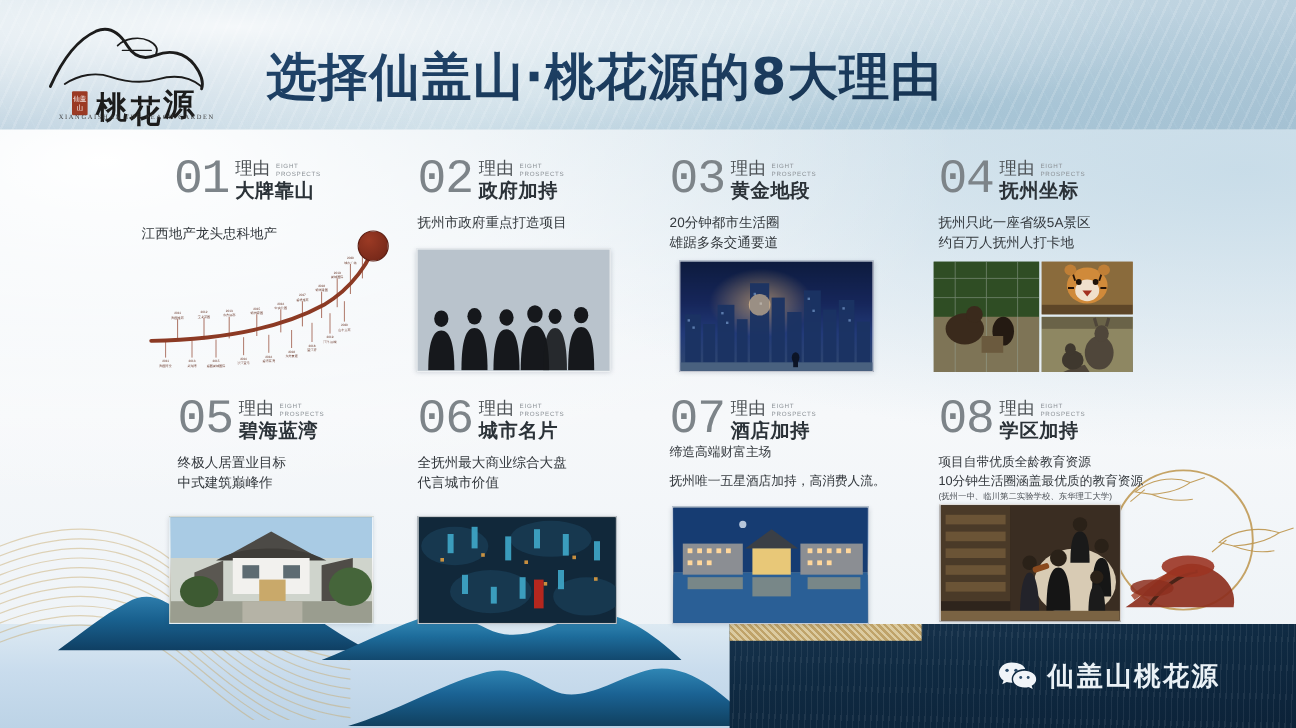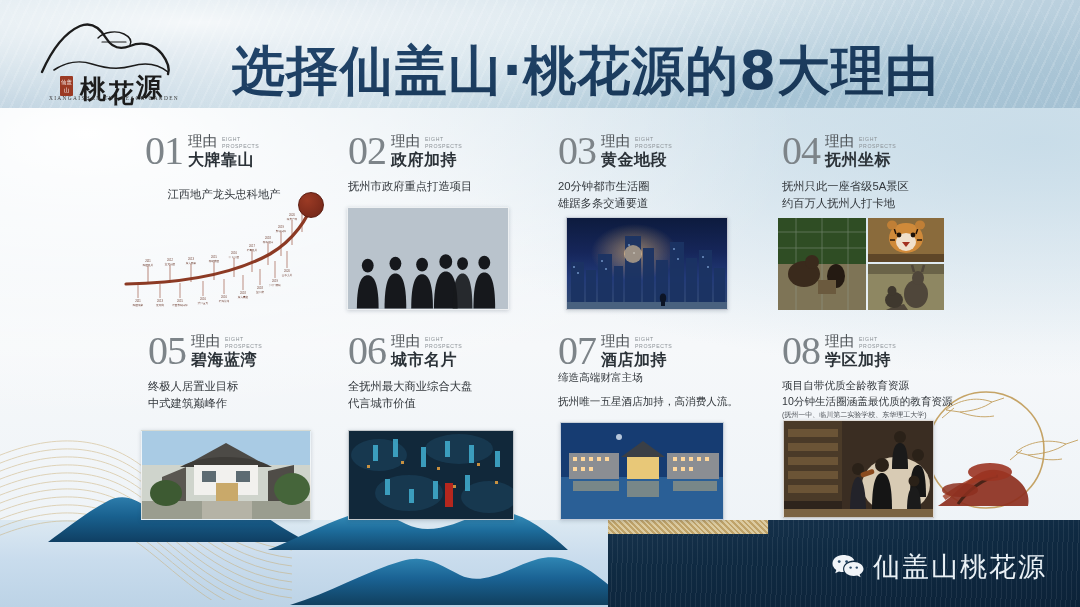--- a/index.html
+++ b/index.html
@@ -63,36 +63,35 @@
 
   
   .logo-wrap{ position:absolute; left:36px; top:14px; width:150px; height:92px; }
   .logo-sub{
     position:absolute; left:40px; top:95px; width:148px; text-align:center;
     font-size:5.4px; letter-spacing:1.35px; color:#3d3d3d; white-space:nowrap;
     font-family:"Liberation Serif",serif;
   }
   .main-title{
     position:absolute; left:222px; top:36px;
-    font-size:53px; font-weight:bold; letter-spacing:1px;
+    font-size:42px; font-weight:bold; letter-spacing:1px;
     font-family:"DejaVu Sans","Liberation Sans",sans-serif;
     color:#1b3a5c;
     background:linear-gradient(175deg,#23466c 0%,#1d3f63 40%,#16324f 100%);
     -webkit-background-clip:text; background-clip:text; -webkit-text-fill-color:transparent;
     white-space:nowrap;
-    margin-left:10px;
   }
 
   
   .card{ position:absolute; }
   .num-row{ display:flex; align-items:flex-start; }
   .num{
     font-size:40px; font-weight:300; line-height:.88;
     color:#7d8489; letter-spacing:-1px;
-    font-family:Liberation Serif, serif;
+    font-family:Liberation Mono, monospace;
   }
   .num-meta{ margin-left:5px; padding-top:1px; }
   .liyou-line{ display:flex; align-items:flex-start; gap:5px; }
   .liyou{ font-size:14.5px; color:#4a4f53; font-weight:400; line-height:1.05; white-space:nowrap; }
   .eng{ font-size:5.2px; color:#8b9196; line-height:1.35; letter-spacing:.6px; padding-top:2px; white-space:nowrap;}
   .headline{
     font-size:16px; font-weight:bold; color:#2b3238; letter-spacing:.5px;
     margin-top:1px; white-space:nowrap; line-height:1.1;
   }
   .desc{ margin-top:9px; font-size:11.3px; color:#33383d; line-height:1.42; white-space:nowrap; }
@@ -128,32 +127,32 @@
   
   .ph-aerial{ background:linear-gradient(180deg,#0f2230 0%,#173247 45%,#0d1f2c 100%); }
   
   .ph-hotel{ background:linear-gradient(180deg,#12356b 0%,#2a5e9a 30%,#8a8d92 52%,#3b5e86 74%,#1d3f63 100%); }
   
   .ph-family{ background:linear-gradient(180deg,#2a211b 0%,#4a3a2c 40%,#6b5a48 72%,#8a7866 100%); }
 
   
   .chart{ position:absolute; left:118px; top:188px; width:212px; height:120px; }
   .chart-title{
-    position:absolute; left:0; top:-1px; width:212px; text-align:center;
+    position:absolute; left:0; top:-1px; width:212px; 
     font-size:11.3px; color:#33383d; font-weight:400;
   }
   .badge{
     position:absolute; right:6px; top:4px; width:26px; height:26px; border-radius:50%;
     background:radial-gradient(circle at 35% 30%,#9b3a24,#6d2417);
     border:1px solid #5c1d12;
   }
 
   
   .wechat{ position:absolute; left:832px; top:549px; display:flex; align-items:center; gap:9px; }
-  .wechat-name{ font-size:27px; color:#eaf1f6; letter-spacing:2px; font-weight:400; }
+  .wechat-name{ font-size:22px; color:#eaf1f6; letter-spacing:2px; font-weight:700; }
 </style>
 </head>
 <body>
 
 <div class="stage">
 
   <div class="bg-header"></div>
   <div class="bg-body"></div>
   <div class="bg-footer"></div>
 

